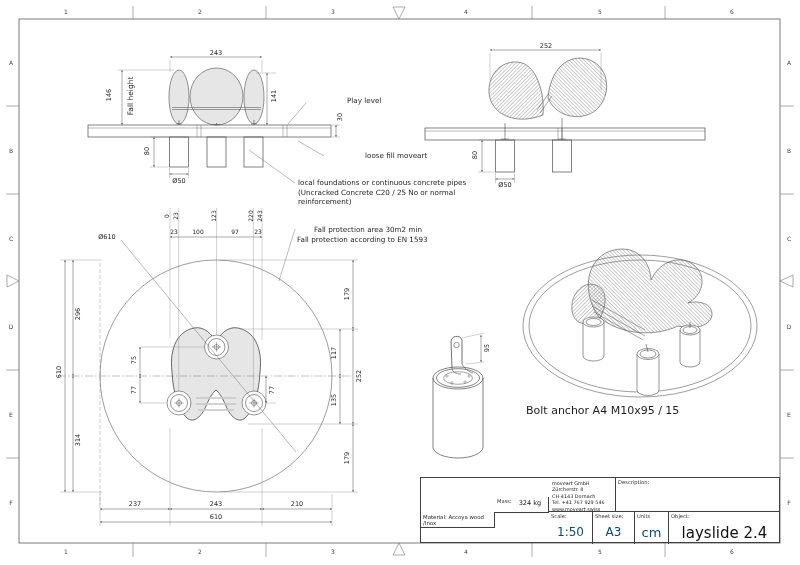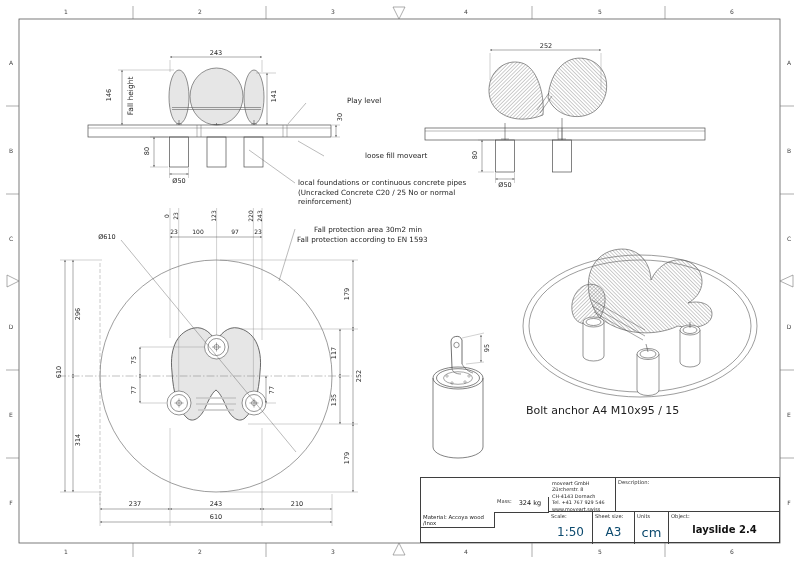--- a/index.html
+++ b/index.html
@@ -24,21 +24,21 @@
   .logoword{font-size:22px;font-weight:bold;color:#3a3a3a;letter-spacing:-1.5px;}
   .sun{width:26px;height:26px;border-radius:50%;position:relative;flex:0 0 auto;
        background:repeating-conic-gradient(#c79f1e 0 3.5deg,#faf3da 3.5deg 7.5deg);}
   .sun::after{content:"";position:absolute;left:9px;top:6px;width:8px;height:13px;
        background:#b8901a;border-radius:50% 50% 50% 20%;transform:rotate(18deg);
        box-shadow:0 0 0 1.5px #fdfaef;}
   .company{font-size:4.9px;line-height:1.3;padding:2px 0 0 3px;color:#222;white-space:pre-line;}
   .desc{font-size:8.8px;line-height:1.25;padding:1px 0 0 10px;color:#111;white-space:pre-line;}
   .matline{font-size:5.4px;padding:2px 0 0 2px;color:#222;}
   .bigval{display:block;text-align:center;font-size:12px;color:#0c4a6e;margin-top:6px;}
-  .midval{display:block;text-align:center;font-size:10px;color:#111;margin-top:5px;font-weight:bold;}
+  .midval{display:block;text-align:center;font-size:15px;color:#111;margin-top:5px;}
   .dnval{display:block;text-align:center;font-size:8.5px;color:#111;margin-top:1px;}
   .massval{display:block;text-align:center;font-size:6.5px;color:#111;margin-top:2px;}
 </style>
 </head>
 <body>
 
 <div class="sheet">
 
   <svg width="800" height="565" viewBox="0 0 800 565">
     <defs>

